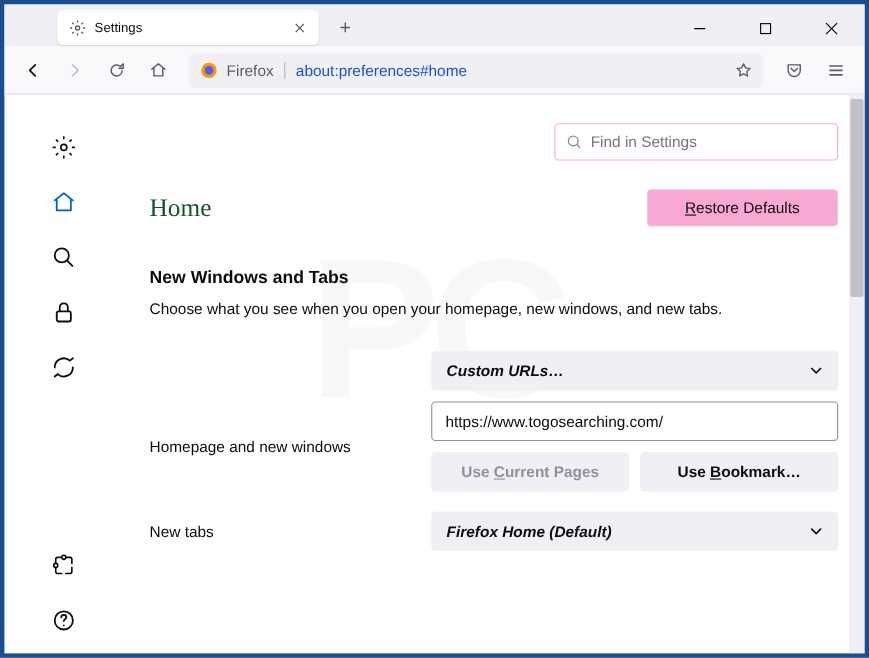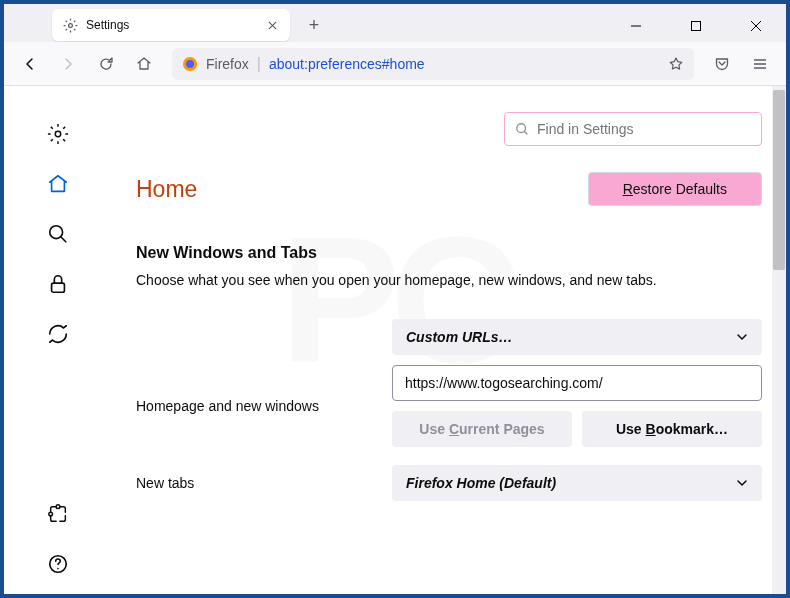--- a/index.html
+++ b/index.html
@@ -34,21 +34,21 @@
     .sidebar-item.active { color: #0060df; }
     .sidebar-spacer { flex: 1; }
     
     .main { flex: 1; padding: 26px 24px 0 24px; overflow-y: auto; position: relative; }
     
     .search-row { display: flex; justify-content: flex-end; margin-bottom: 26px; }
     .settings-search { width: 258px; height: 34px; border: 1px solid #f9a8d4; border-radius: 4px; display: flex; align-items: center; padding: 0 10px; gap: 8px; }
     .settings-search input { border: none; outline: none; flex: 1; font-size: 14px; background: transparent; }
     
     .header-row { display: flex; align-items: center; justify-content: space-between; margin-bottom: 38px; }
-    .page-title { font-size: 23px; font-weight: 300; color: #c2410c; }
+    .page-title { font-size: 23px; font-weight: 300; color: #14532d; font-family: Liberation Serif, serif; }
     .restore-btn { height: 34px; padding: 0 34px; background: #f9a8d4; border: 1px solid #d7d7db; border-radius: 4px; font-size: 14px; cursor: pointer; color: #0c0c0d; }
     .restore-btn .underline { text-decoration: underline; }
     
     .section-title { font-size: 16px; font-weight: 600; color: #0c0c0d; margin-bottom: 8px; }
     .section-desc { font-size: 14px; color: #0c0c0d; margin-bottom: 28px; line-height: 1.5; }
     
     .form-row { display: flex; align-items: center; margin-bottom: 10px; gap: 16px; }
     .form-label { width: 240px; font-size: 14px; color: #0c0c0d; }
     .form-controls { flex: 1; display: flex; flex-direction: column; gap: 10px; }
     

